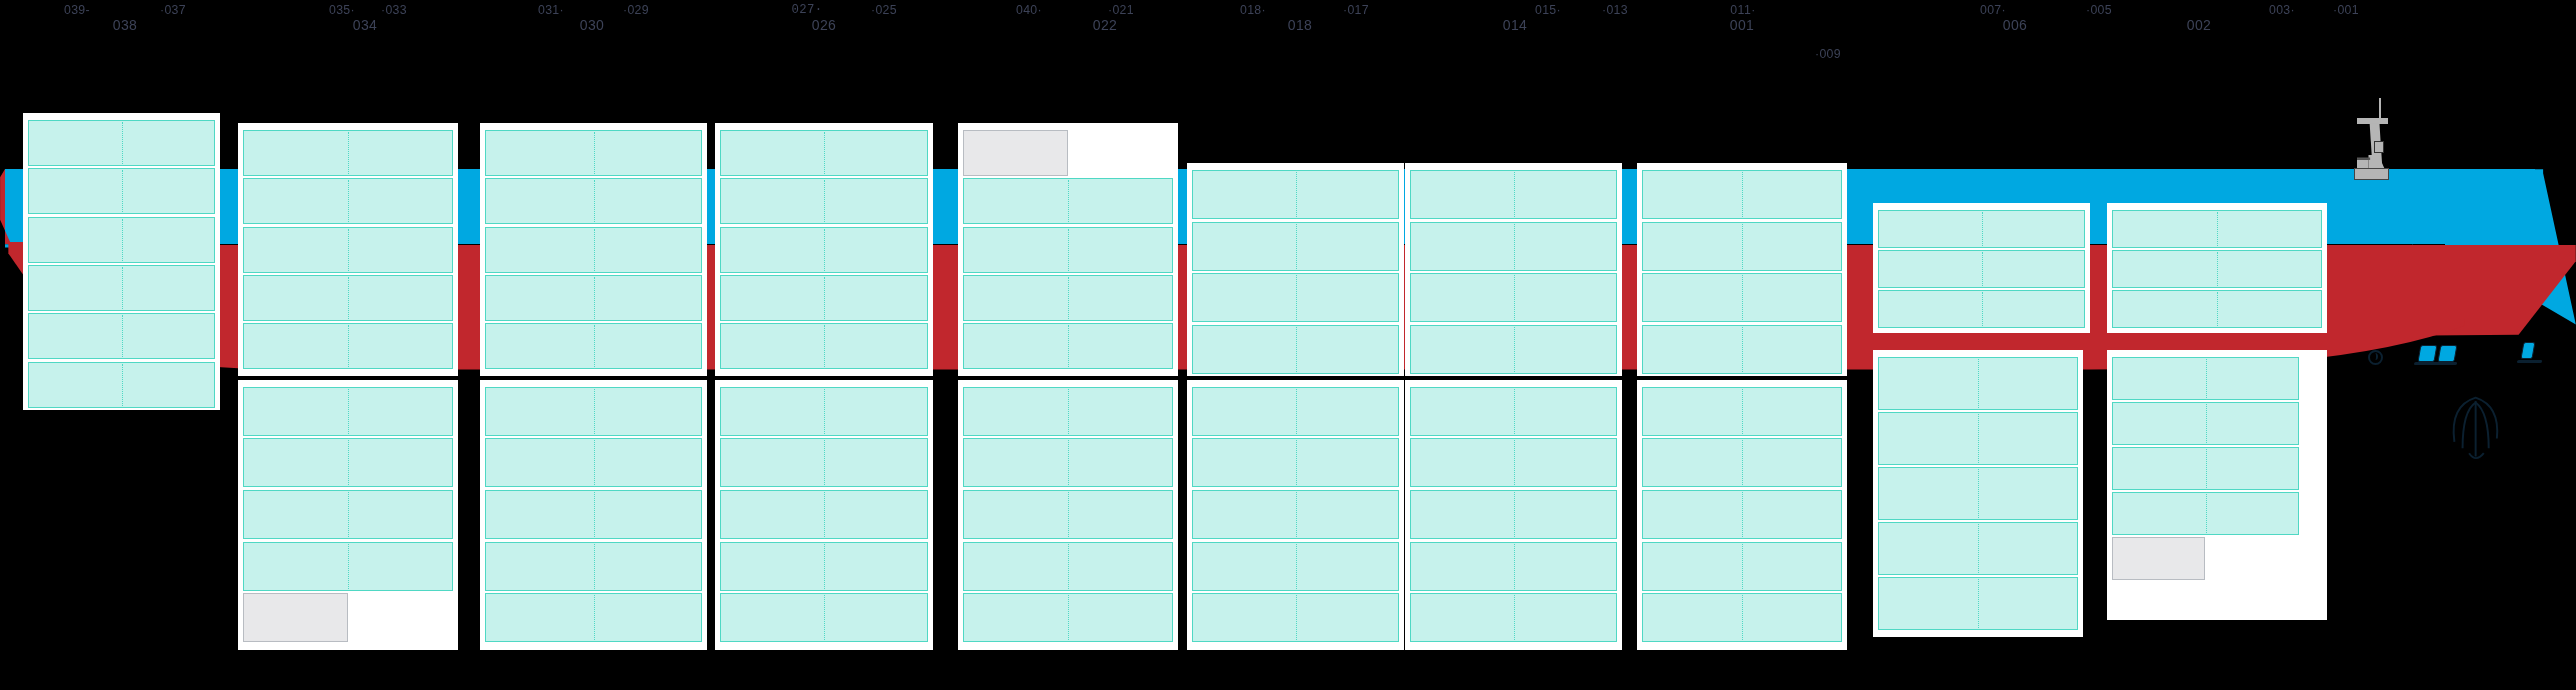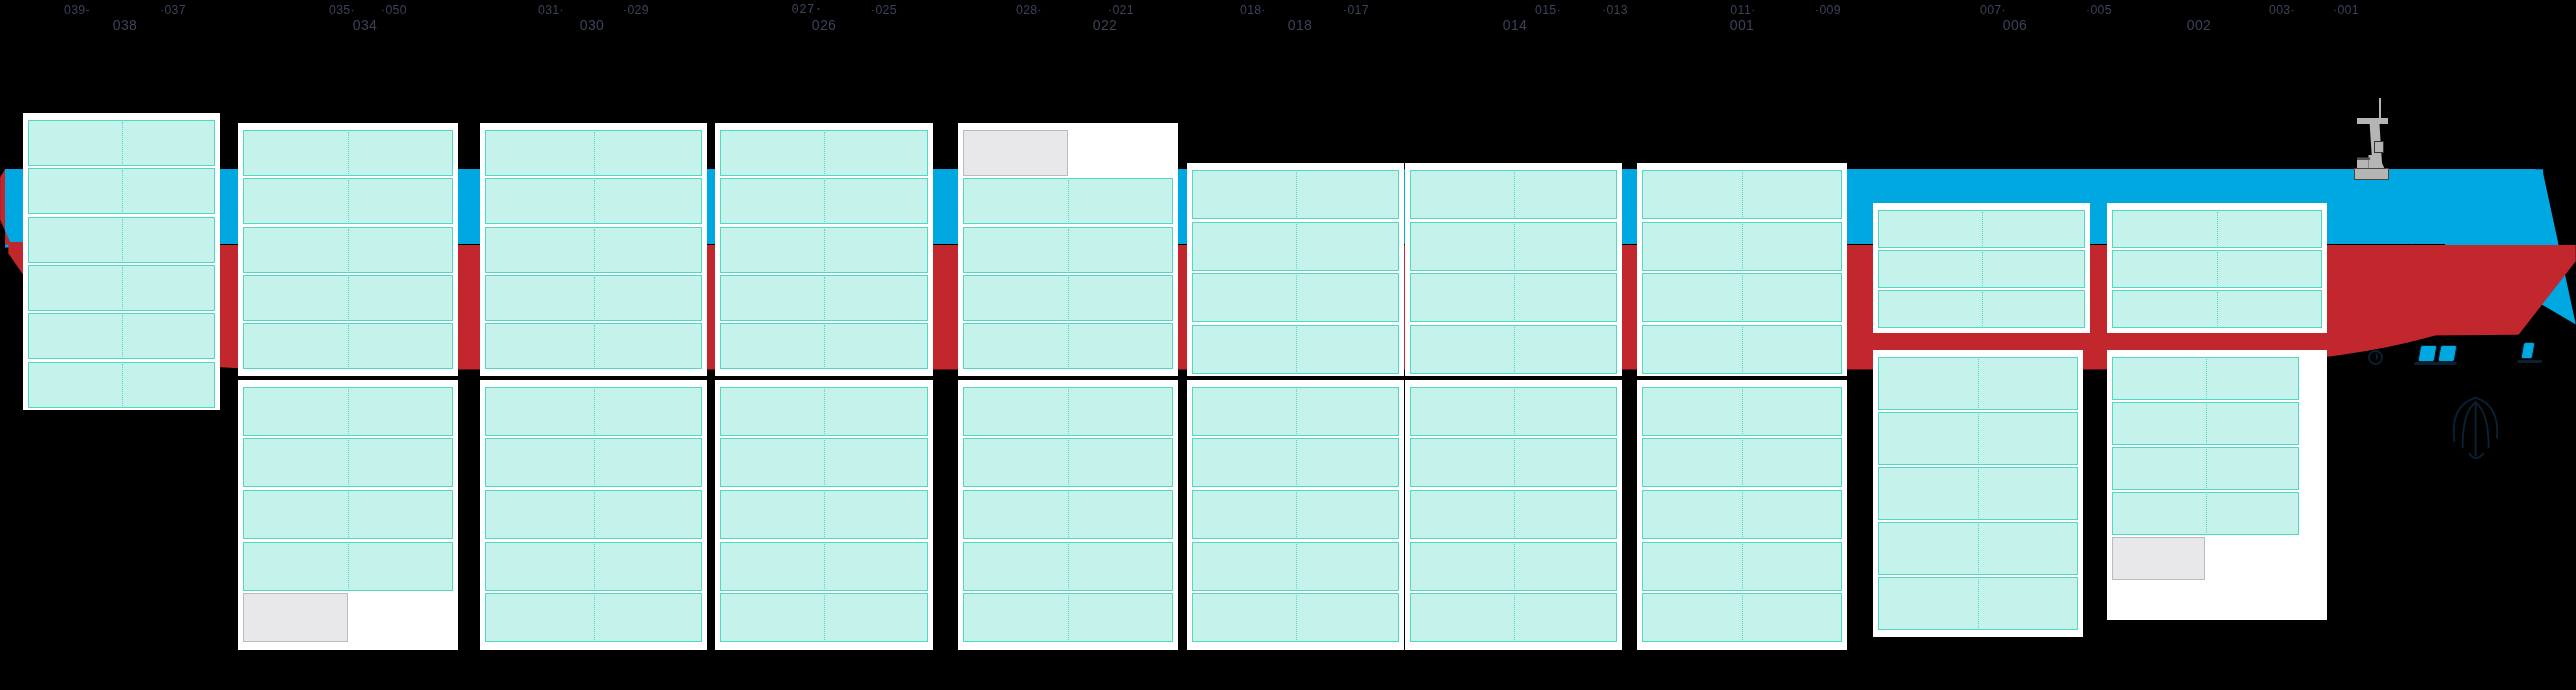--- a/index.html
+++ b/index.html
@@ -49,33 +49,33 @@
 </style>
 </head>
 <body>
 
 <div id="stage">
 
   <div id="labels-odd">
       <div class="bay-label odd" style="left: 77px;">039-</div>
       <div class="bay-label odd" style="left: 173px;">·037</div>
       <div class="bay-label odd" style="left: 342px;">035·</div>
-      <div class="bay-label odd" style="left: 394px;">·050</div>
+      <div class="bay-label odd" style="left: 394px;">·033</div>
       <div class="bay-label odd" style="left: 551px;">031·</div>
       <div class="bay-label odd" style="left: 636px;">·029</div>
       <div class="bay-label odd" style="left: 807px; font-family: Liberation Mono, monospace;">027·</div>
       <div class="bay-label odd" style="left: 884px;">·025</div>
-      <div class="bay-label odd" style="left: 1029px;">028·</div>
+      <div class="bay-label odd" style="left: 1029px;">040·</div>
       <div class="bay-label odd" style="left: 1121px;">·021</div>
       <div class="bay-label odd" style="left: 1253px;">018·</div>
       <div class="bay-label odd" style="left: 1356px;">·017</div>
       <div class="bay-label odd" style="left: 1548px;">015·</div>
       <div class="bay-label odd" style="left: 1615px;">·013</div>
       <div class="bay-label odd" style="left: 1743px;">011·</div>
-      <div class="bay-label odd" style="left: 1828px;">·009</div>
+      <div class="bay-label odd" style="left: 1828px; margin-top: 44px;">·009</div>
       <div class="bay-label odd" style="left: 1993px;">007·</div>
       <div class="bay-label odd" style="left: 2099px;">·005</div>
       <div class="bay-label odd" style="left: 2282px;">003·</div>
       <div class="bay-label odd" style="left: 2346px;">·001</div>
     </div>
   <div id="labels-even">
       <div class="bay-label even" style="left: 125px;">038</div>
       <div class="bay-label even" style="left: 365px;">034</div>
       <div class="bay-label even" style="left: 592px;">030</div>
       <div class="bay-label even" style="left: 824px;">026</div>

